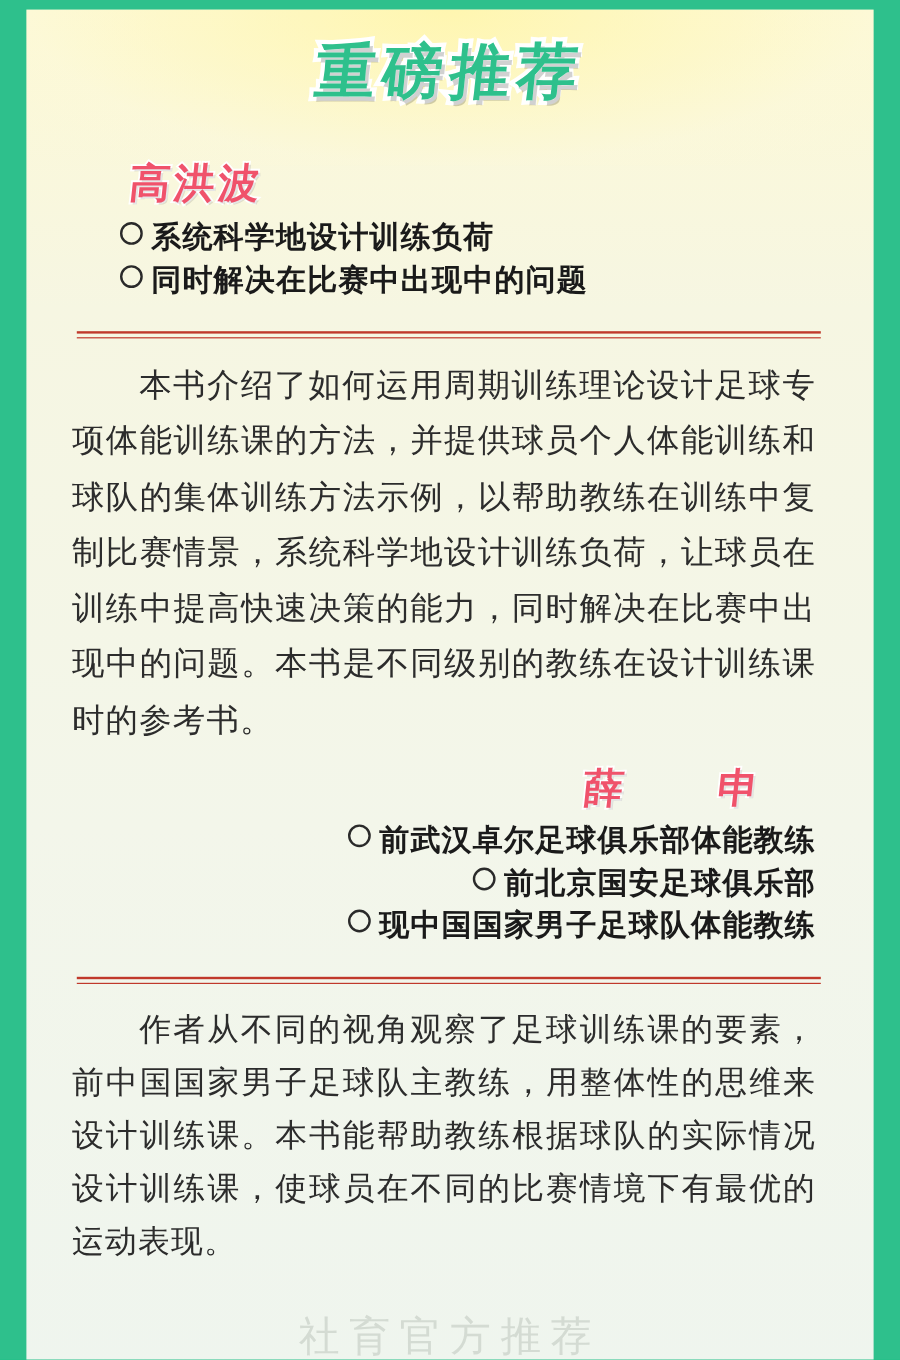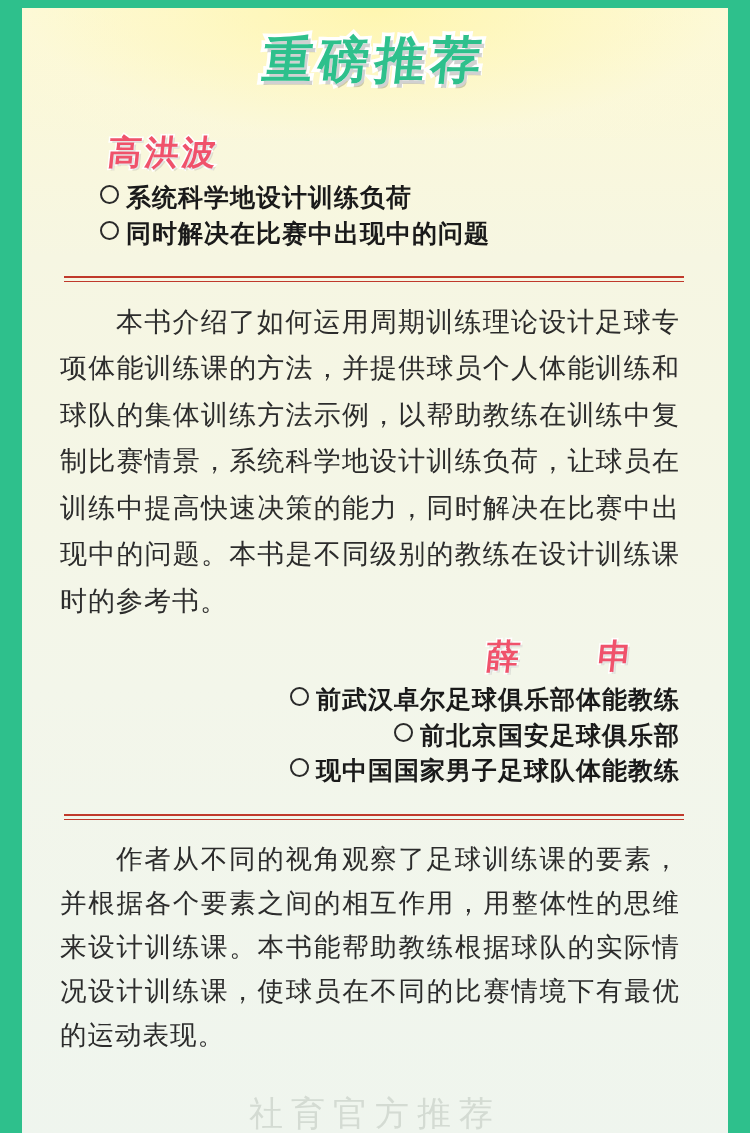--- a/index.html
+++ b/index.html
@@ -196,18 +196,18 @@
     </div>
 
     <ul class="bullets right">
       <li><span class="dot"></span><span>前武汉卓尔足球俱乐部体能教练</span></li>
       <li><span class="dot"></span><span>前北京国安足球俱乐部</span></li>
       <li><span class="dot"></span><span>现中国国家男子足球队体能教练</span></li>
     </ul>
 
     <div class="divider"></div>
 
-    <p class="para p2">作者从不同的视角观察了足球训练课的要素，并根据各个要素之间的相互作用，用整体性的思维来设计训练课。本书能帮助教练根据球队的实际情况设计训练课，使球员在不同的比赛情境下有最优的运动表现。</p>
+    <p class="para p2">作者从不同的视角观察了足球训练课的要素，前中国国家男子足球队主教练，用整体性的思维来设计训练课。本书能帮助教练根据球队的实际情况设计训练课，使球员在不同的比赛情境下有最优的运动表现。</p>
 
     <div class="watermark">社育官方推荐</div>
 
   </div>
 </div>
 
 </body></html>

